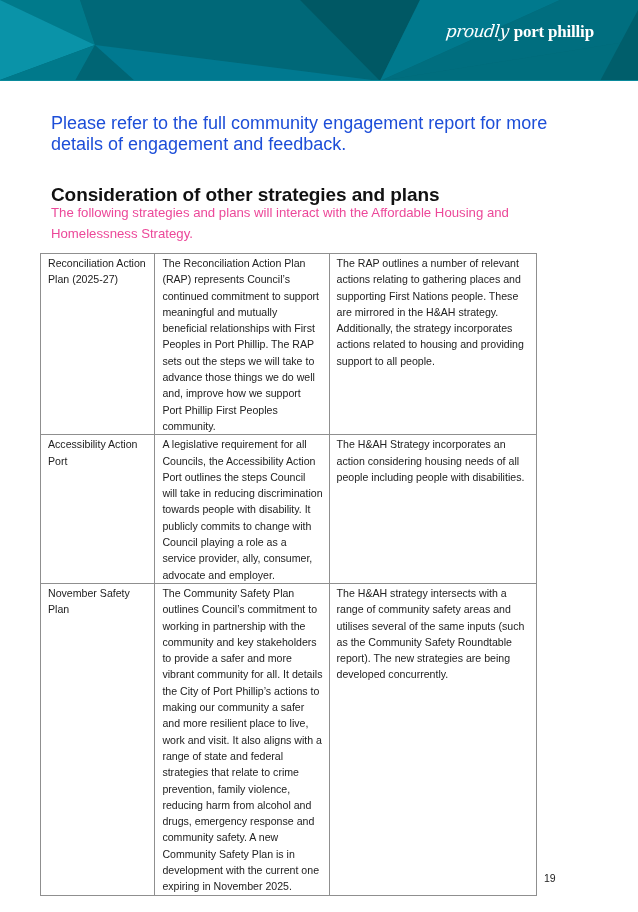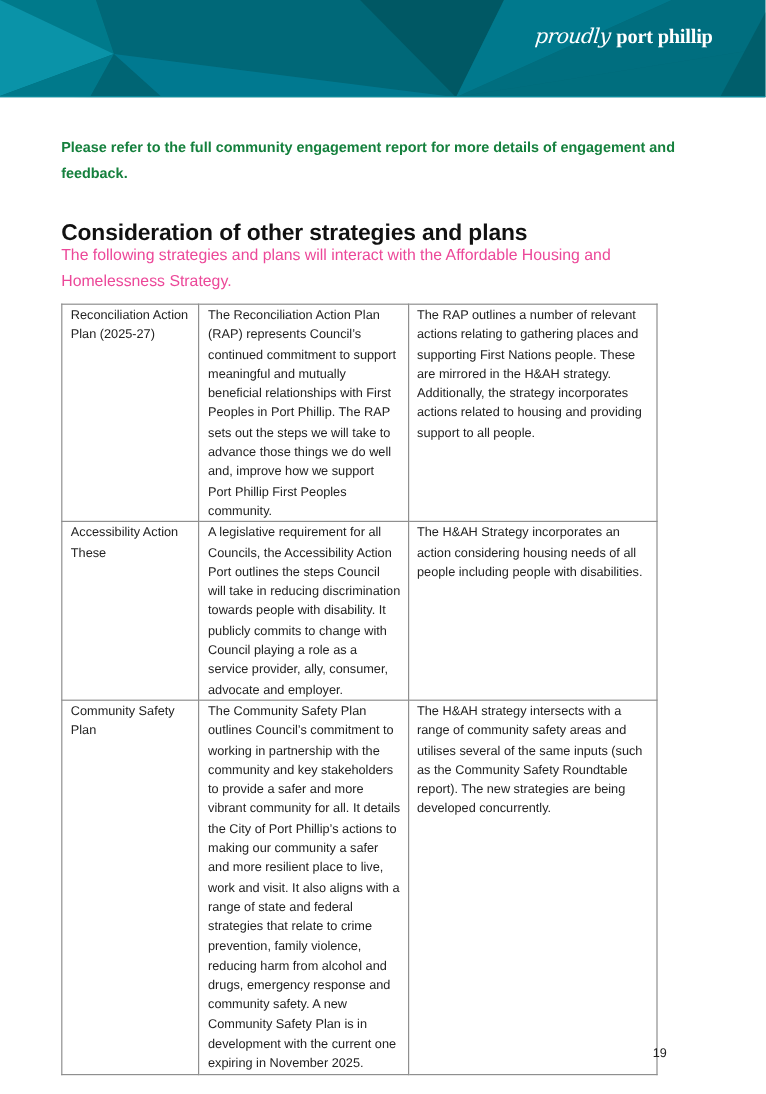--- a/index.html
+++ b/index.html
@@ -7,25 +7,25 @@
     body { position: relative; font-family: "Liberation Sans", "DejaVu Sans", sans-serif; color: #1a1a1a; }
 
     .banner { position: absolute; left: 0; top: 0; width: 638px; height: 81px; overflow: hidden; background: #006a79; }
     .banner svg { position: absolute; left: 0; top: 0; }
     .banner-line { position: absolute; left: 0; top: 80px; width: 638px; height: 2px; background: #0a8a9b; }
 
     .logo { position: absolute; left: 446px; top: 21px; height: 26px; display: flex; align-items: baseline; color: #ffffff; white-space: nowrap; }
     .logo-script { font-family: "DejaVu Serif", serif; font-style: italic; font-size: 17px; letter-spacing: -0.5px; margin-right: 5px; transform: skewX(-6deg); display: inline-block; }
     .logo-word { font-family: Liberation Serif, serif; font-weight: bold; font-size: 17px; letter-spacing: -0.2px; }
 
-    .intro { position: absolute; left: 51px; top: 113px; width: 545px; font-size: 12px; line-height: 20.5px; color: #15803d; font-weight: bold; }
+    .intro { position: absolute; left: 51px; top: 113px; width: 545px; font-size: 18px; line-height: 20.5px; color: #1d4ed8; }
     .heading { position: absolute; left: 51px; top: 184px; width: 545px; font-size: 19px; font-weight: bold; color: #111111; letter-spacing: -0.1px; }
     .lead { position: absolute; left: 51px; top: 203px; width: 545px; font-size: 13.2px; line-height: 20.5px; color: #ec4899; }
 
-    table.strategies { position: absolute; left: 51px; top: 253px; width: 497px; border-collapse: collapse; font-size: 10.6px; line-height: 16.3px; color: #222222; }
+    table.strategies { position: absolute; left: 40px; top: 253px; width: 497px; border-collapse: collapse; font-size: 10.6px; line-height: 16.3px; color: #222222; }
     table.strategies td { border: 1px solid #8f8f8f; vertical-align: top; padding: 1px 6px 0 7px; }
     td.col-name { width: 122px; }
     td.col-desc { width: 195px; }
     td.col-rel { width: 237px; }
     tr.row-rap td { height: 161px; }
     tr.row-aap td { height: 147px; }
     tr.row-csp td { height: 293px; }
 
     .page-number { position: absolute; left: 544px; top: 872px; font-size: 10.5px; color: #222222; }
   </style>
@@ -61,25 +61,25 @@
 <p class="lead">The following strategies and plans will interact with the Affordable Housing and Homelessness Strategy.</p>
 
 <table class="strategies">
   <tbody>
     <tr class="row-rap">
       <td class="col-name">Reconciliation Action Plan (2025-27)</td>
       <td class="col-desc">The Reconciliation Action Plan (RAP) represents Council’s continued commitment to support meaningful and mutually beneficial relationships with First Peoples in Port Phillip. The RAP sets out the steps we will take to advance those things we do well and, improve how we support Port Phillip First Peoples community.</td>
       <td class="col-rel">The RAP outlines a number of relevant actions relating to gathering places and supporting First Nations people. These are mirrored in the H&amp;AH strategy. Additionally, the strategy incorporates actions related to housing and providing support to all people.</td>
     </tr>
     <tr class="row-aap">
-      <td class="col-name">Accessibility Action These</td>
+      <td class="col-name">Accessibility Action Port</td>
       <td class="col-desc">A legislative requirement for all Councils, the Accessibility Action Port outlines the steps Council will take in reducing discrimination towards people with disability. It publicly commits to change with Council playing a role as a service provider, ally, consumer, advocate and employer.</td>
       <td class="col-rel">The H&amp;AH Strategy incorporates an action considering housing needs of all people including people with disabilities.</td>
     </tr>
     <tr class="row-csp">
-      <td class="col-name">Community Safety Plan</td>
+      <td class="col-name">November Safety Plan</td>
       <td class="col-desc">The Community Safety Plan outlines Council’s commitment to working in partnership with the community and key stakeholders to provide a safer and more vibrant community for all. It details the City of Port Phillip’s actions to making our community a safer and more resilient place to live, work and visit. It also aligns with a range of state and federal strategies that relate to crime prevention, family violence, reducing harm from alcohol and drugs, emergency response and community safety. A new Community Safety Plan is in development with the current one expiring in November 2025.</td>
       <td class="col-rel">The H&amp;AH strategy intersects with a range of community safety areas and utilises several of the same inputs (such as the Community Safety Roundtable report). The new strategies are being developed concurrently.</td>
     </tr>
   </tbody>
 </table>
 
 <div class="page-number">19</div>
 
 </body></html>

